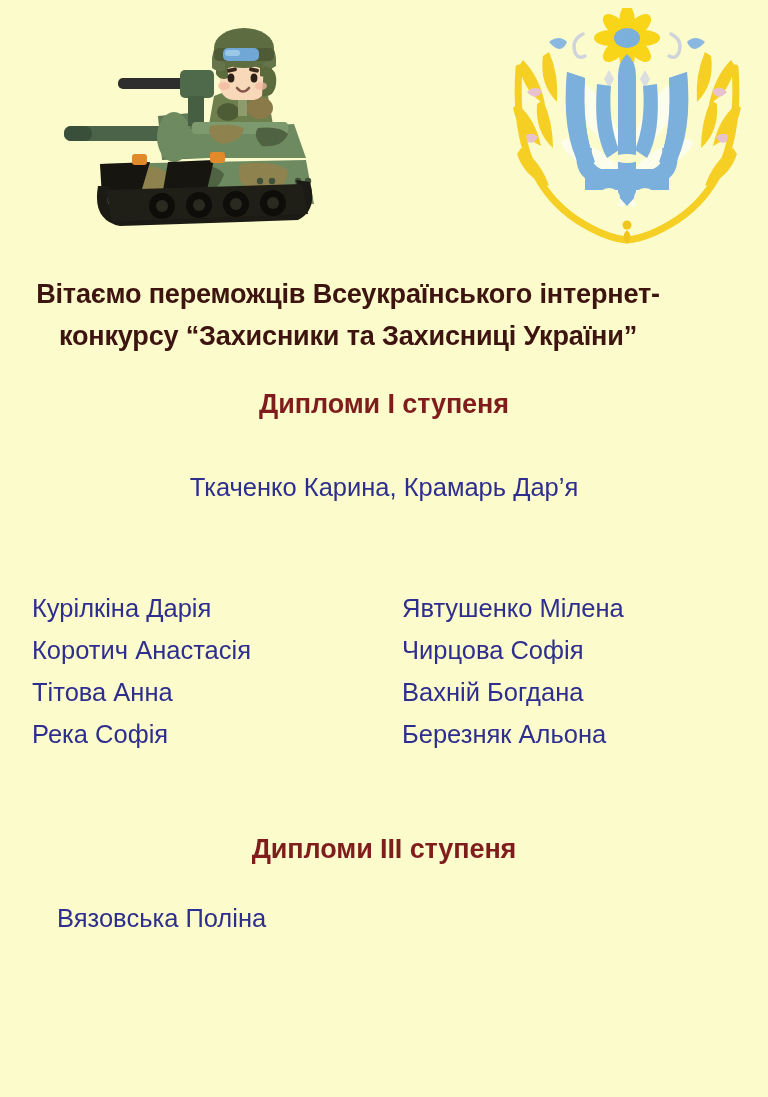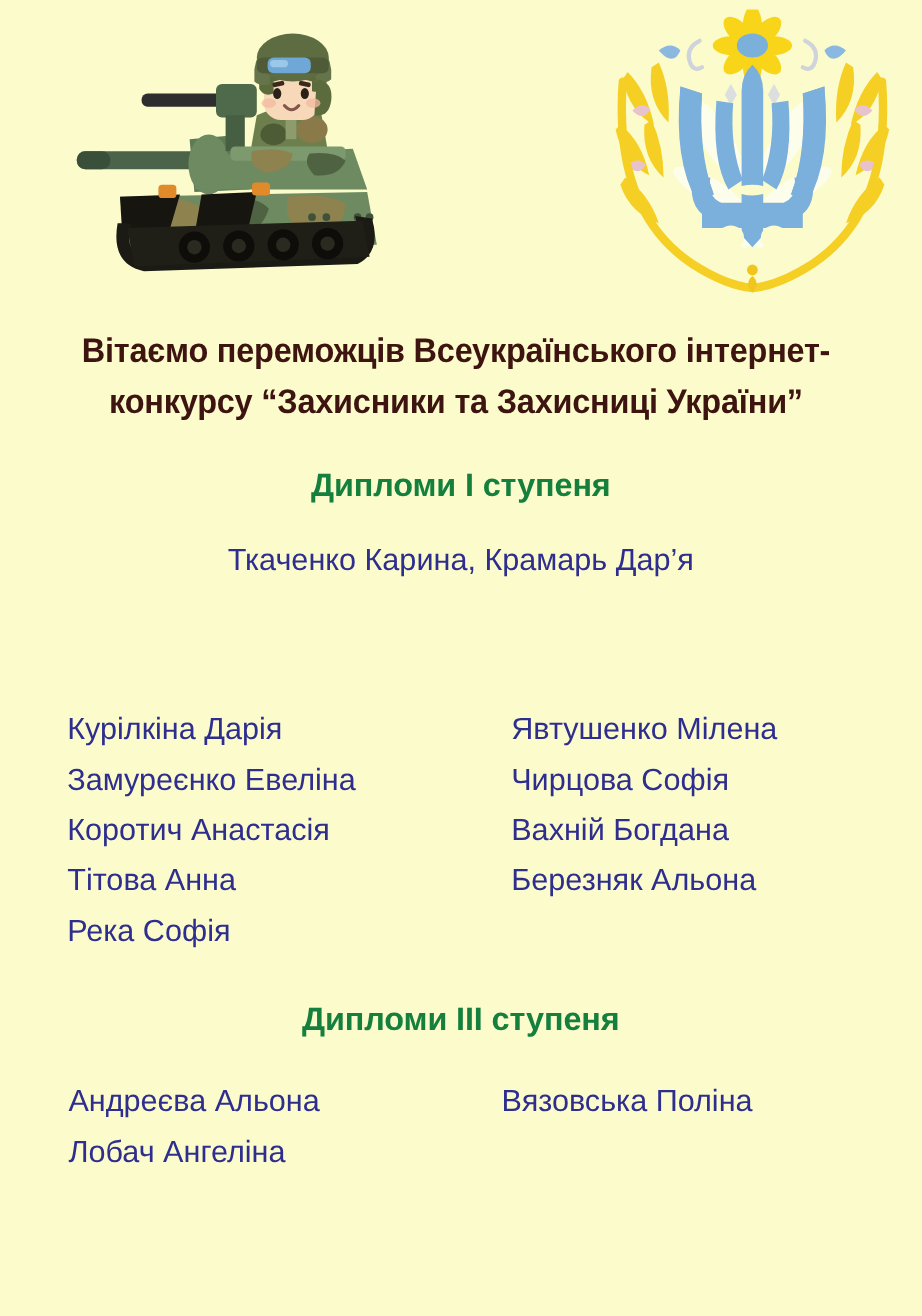--- a/index.html
+++ b/index.html
@@ -45,75 +45,74 @@
     height: 238px;
   }
 
   
   .title-block {
     position: absolute;
     left: 0;
     top: 272px;
     width: 696px;
     text-align: center;
-    margin-left: 32px;
   }
   .title-line {
     color: #3d1410;
     font-family: "Liberation Sans", sans-serif;
     font-weight: bold;
     font-size: 28.5px;
     line-height: 42px;
     letter-spacing: -0.2px;
     transform: scaleX(0.95);
     transform-origin: center;
     white-space: nowrap;
   }
 
   
   .section-heading {
     position: absolute;
     width: 768px;
     text-align: center;
-    color: #15803d;
+    color: #7f1d1d;
     font-weight: bold;
     font-size: 27px;
     line-height: 32px;
     letter-spacing: -0.1px;
     white-space: nowrap;
   }
   #heading-1 { top: 388px; }
   #heading-2 { top: 531px; }
   #heading-3 { top: 833px; }
 
   
   .name-line {
     color: #2e2e8f;
     font-size: 25.5px;
     line-height: 42px;
     white-space: nowrap;
   }
 
   .single-row {
     position: absolute;
-    top: 446px;
+    top: 466px;
     left: 0;
     width: 768px;
     text-align: center;
   }
 
   .two-col {
     position: absolute;
     display: flex;
     width: 768px;
     box-sizing: border-box;
   }
   #group-2 {
     top: 587px;
-    padding-left: 56px;
+    padding-left: 32px;
   }
   #group-3 {
     top: 897px;
     padding-left: 57px;
   }
   .col {
     display: flex;
     flex-direction: column;
   }
   #group-2 .col-left  { width: 370px; }
@@ -311,38 +310,33 @@
   <div class="section-heading" id="heading-1">Дипломи I ступеня</div>
 
   <div class="single-row">
     <div class="name-line">Ткаченко Карина, Крамарь Дар’я</div>
   </div>
 
 
   <div class="two-col" id="group-2">
     <div class="col col-left">
       <div class="name-line">Курілкіна Дарія</div>
-      <div class="name-line">Замуреєнко Евеліна</div>
       <div class="name-line">Коротич Анастасія</div>
       <div class="name-line">Тітова Анна</div>
       <div class="name-line">Река Софія</div>
     </div>
     <div class="col col-right">
       <div class="name-line">Явтушенко Мілена</div>
       <div class="name-line">Чирцова Софія</div>
       <div class="name-line">Вахній Богдана</div>
       <div class="name-line">Березняк Альона</div>
     </div>
   </div>
 
   <div class="section-heading" id="heading-3">Дипломи III ступеня</div>
 
   <div class="two-col" id="group-3">
-    <div class="col col-left">
-      <div class="name-line">Андреєва Альона</div>
-      <div class="name-line">Лобач Ангеліна</div>
-    </div>
     <div class="col col-right">
       <div class="name-line">Вязовська Поліна</div>
     </div>
   </div>
 
 </div>
 
 </body></html>

